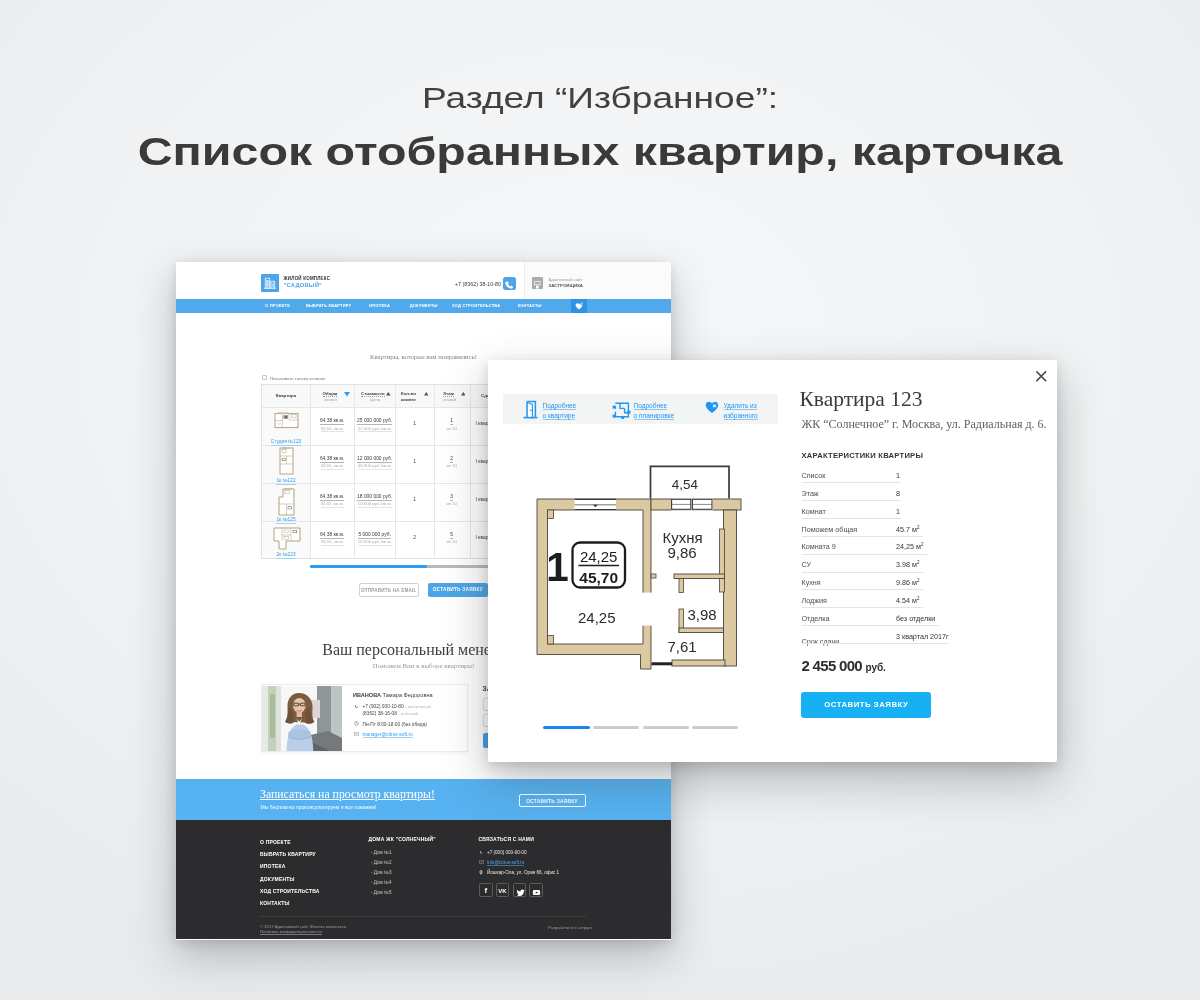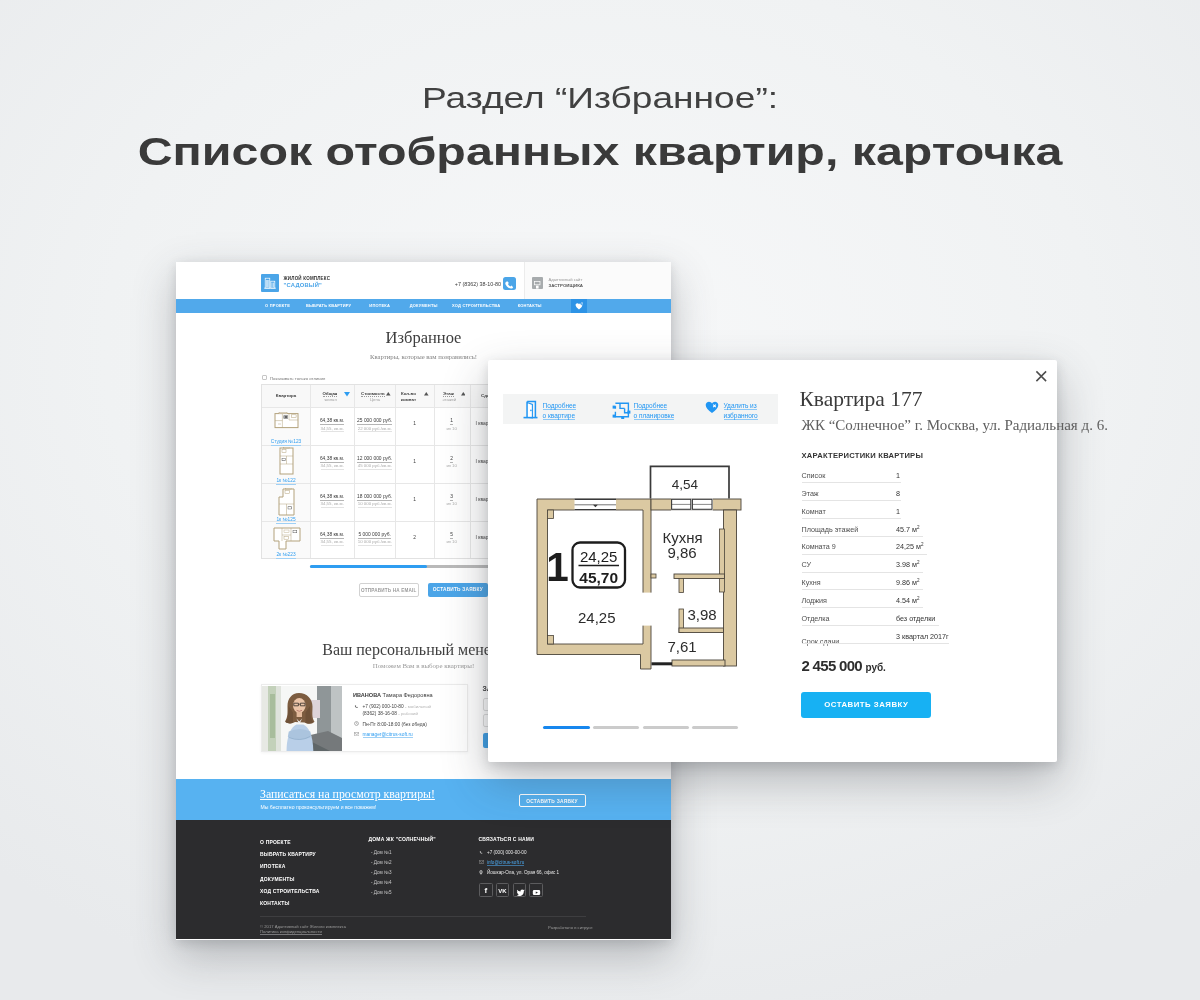--- a/index.html
+++ b/index.html
@@ -109,21 +109,20 @@
   <div class="abs" style="left:353.7px;top:41.4px;font-size:4px;font-weight:700;color:#fff;letter-spacing:.2px;transform:translateX(-50%);white-space:nowrap;">КОНТАКТЫ</div>
 
   <div class="abs" style="left:394.8px;top:36.5px;width:16px;height:14px;background:#2d93e6;">
     <svg width="16" height="14" viewBox="0 0 16 14">
       <path d="M8 10.6 C6 9 4.6 7.6 4.6 6.1 c0-1 .8-1.8 1.8-1.8 .7 0 1.3.4 1.6 1 .3-.6.9-1 1.6-1 1 0 1.8.8 1.8 1.8 0 1.5-1.4 2.9-3.4 4.5z" fill="#fff"></path>
       <circle cx="11.2" cy="4.6" r="1.8" fill="#2d93e6"></circle>
       <text x="11.2" y="6" font-size="3.2" fill="#fff" text-anchor="middle" font-family="Liberation Sans, sans-serif">9</text>
     </svg>
   </div>
 
-  <div class="abs serif" style="left:0;top:66px;width:495px;text-align:center;font-size:16.5px;color:#3e3e3e;">Избранное</div>
 
   <div class="abs serif" style="left:0;top:90.5px;width:495px;text-align:center;font-size:6.7px;color:#828282;">Квартиры, которые вам понравились!</div>
 
   <div class="abs" style="left:85.5px;top:112.5px;width:5.8px;height:5.8px;border:0.8px solid #c6c6c6;border-radius:1px;background:#fff;"></div>
   <div class="abs" style="left:94px;top:113.5px;font-size:4.3px;color:#777;">Показывать только отличия</div>
 
   <div class="tbl">
     <div class="hdr"></div>
     <div class="c1bg"></div>
     <div class="vl" style="left:48.1px;"></div>
@@ -508,39 +507,39 @@
 
   <div class="abs" style="left:55px;top:366px;width:46.5px;height:3.2px;background:#1787ee;border-radius:1.6px;"></div>
   <div class="abs" style="left:105.2px;top:366px;width:46px;height:3.2px;background:#cbcbcb;border-radius:1.6px;"></div>
   <div class="abs" style="left:155.1px;top:366px;width:46px;height:3.2px;background:#cbcbcb;border-radius:1.6px;"></div>
   <div class="abs" style="left:204px;top:366px;width:46px;height:3.2px;background:#cbcbcb;border-radius:1.6px;"></div>
 
   <svg class="abs" style="left:546.5px;top:10px;" width="12.5" height="12.5" viewBox="0 0 12.5 12.5">
     <path d="M1.4 1.4 L11.1 11.1 M11.1 1.4 L1.4 11.1" stroke="#4c4c4c" stroke-width="1.5"></path>
   </svg>
 
-  <div class="abs serif" style="left:311.5px;top:27px;font-size:21.5px;color:#3b3b3b;">Квартира 177</div>
-
-  <div class="abs serif" style="left:313.5px;top:57px;font-size:15px;color:#606060;white-space:nowrap;">ЖК “Солнечное” г. Москва, ул. Радиальная д. 6.</div>
+  <div class="abs serif" style="left:311.5px;top:27px;font-size:21.5px;color:#3b3b3b;">Квартира 123</div>
+
+  <div class="abs serif" style="left:313.5px;top:57px;font-size:12px;color:#606060;white-space:nowrap;">ЖК “Солнечное” г. Москва, ул. Радиальная д. 6.</div>
 
   <div class="abs" style="left:313.5px;top:91.3px;font-size:7.6px;font-weight:700;color:#333;letter-spacing:.25px;">ХАРАКТЕРИСТИКИ КВАРТИРЫ</div>
 
   <div class="crl" style="top:110.8px;">Список</div>
     <div class="crv" style="top:110.8px;">1</div>
     <div class="crb" style="top:122px;width:99px;"></div>
 
   <div class="crl" style="top:128.7px;">Этаж</div>
     <div class="crv" style="top:128.7px;">8</div>
     <div class="crb" style="top:139.9px;width:99px;"></div>
 
   <div class="crl" style="top:146.6px;">Комнат</div>
     <div class="crv" style="top:146.6px;">1</div>
     <div class="crb" style="top:157.8px;width:99px;"></div>
 
-  <div class="crl" style="top:164.5px;">Площадь этажей</div>
+  <div class="crl" style="top:164.5px;">Поможем общая</div>
     <div class="crv" style="top:164.5px;">45.7 м<sup style="font-size:4.6px;">2</sup></div>
     <div class="crb" style="top:175.7px;width:121px;"></div>
 
   <div class="crl" style="top:182.4px;">Комната 9</div>
     <div class="crv" style="top:182.4px;">24,25 м<sup style="font-size:4.6px;">2</sup></div>
     <div class="crb" style="top:193.6px;width:125px;"></div>
 
   <div class="crl" style="top:200.3px;">СУ</div>
     <div class="crv" style="top:200.3px;">3.98 м<sup style="font-size:4.6px;">2</sup></div>
     <div class="crb" style="top:211.5px;width:121px;"></div>

